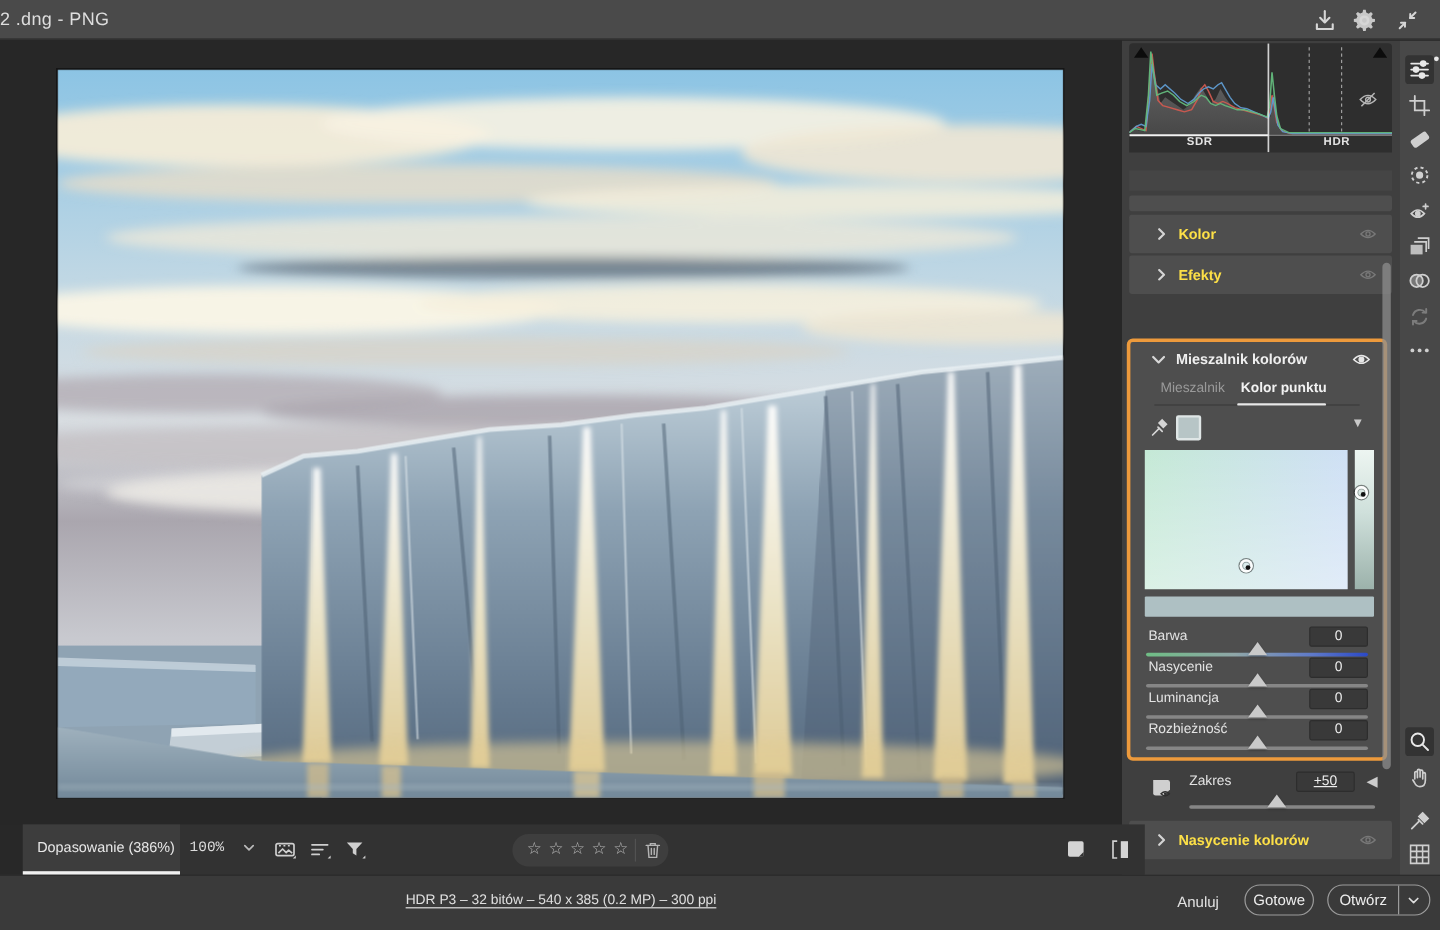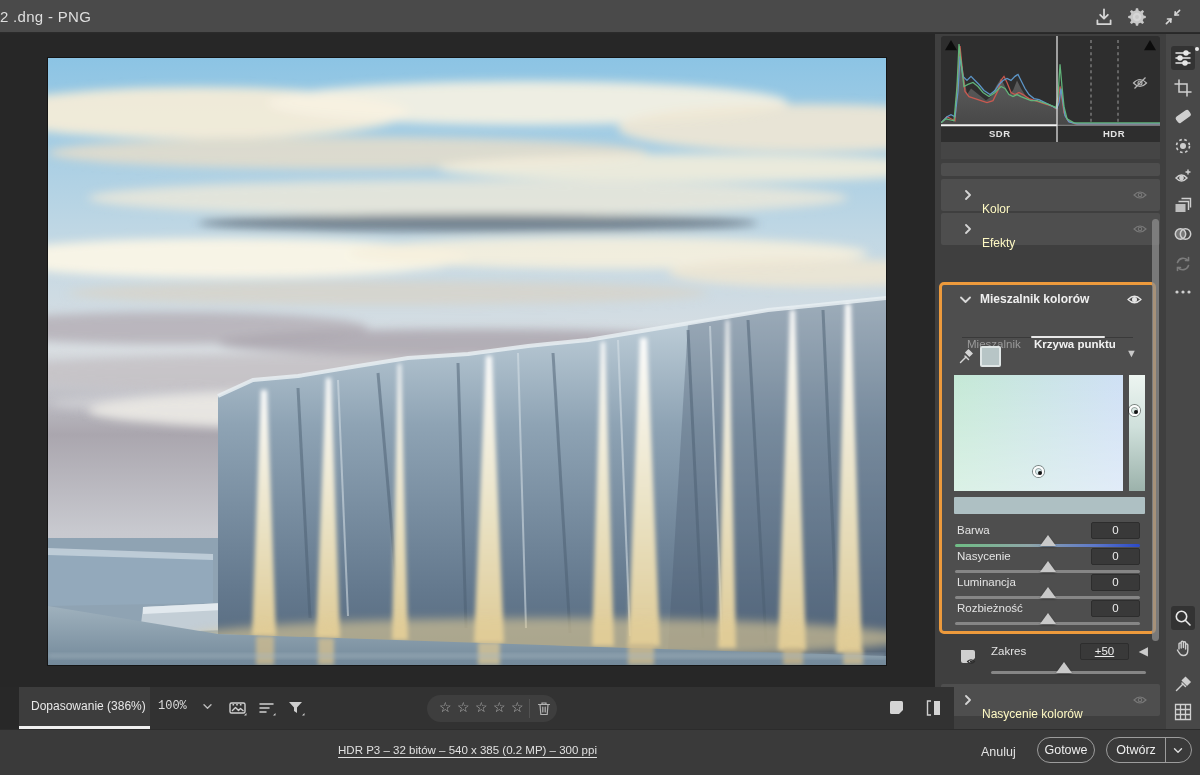--- a/index.html
+++ b/index.html
@@ -21,41 +21,41 @@
   #photo svg { display:block; width:100%; height:100%; }
 
   
   #toolstrip { position:absolute; left:1166px; top:34px; width:34px; height:741px; background:#484848; }
   .ts-ic { position:absolute; left:7px; width:20px; height:20px; color:#cfcfcf; }
   .ts-active { background:#333333; border-radius:3px; padding:2px; left:5px; width:24px; height:24px; }
   .ts-dot { position:absolute; left:29px; top:13px; width:4px; height:4px; border-radius:50%; background:#e9e9e9; }
 
   
   #panel { position:absolute; left:935px; top:34px; width:231px; height:741px; background:#3f3f3f; }
-  #histo { position:absolute; left:6px; top:2px; width:219px; height:106px; background:#2e2e2e; border-radius:3px 3px 0 0; overflow:hidden; }
+  #histo { position:absolute; left:6px; top:2px; width:219px; height:91px; background:#2e2e2e; border-radius:3px 3px 0 0; overflow:hidden; }
   .histo-label { position:absolute; bottom:3px; font-size:9.5px; font-weight:bold; color:#e3e3e3; letter-spacing:.5px; }
   #histo-eyeoff { position:absolute; right:12px; top:40px; width:16px; height:14px; color:#b5b5b5; }
   #histo-info { position:absolute; left:6px; top:108px; width:219px; height:17px; background:#454545; }
   #panel-sliver { position:absolute; left:6px; top:129px; width:219px; height:13px; background:#4e4e4e; border-radius:2px; }
 
   .section { position:absolute; left:6px; width:219px; height:32px; background:#4e4e4e;
     border-radius:2px; }
   .sec-chev { position:absolute; left:22px; top:11px; width:10px; height:10px; color:#d4d4d4; }
-  .sec-label { position:absolute; left:41px; top:23px; font-size:12px; font-weight:normal; color:#fef9c3; }
+  .sec-label { position:absolute; left:41px; top:9px; font-size:12px; font-weight:bold; color:#fde047; }
   .sec-eye { position:absolute; right:13px; top:10px; width:14px; height:12px; color:#787878; }
 
   
   #mixer { position:absolute; left:4px; top:248px; width:217px; height:352px;
     border:3px solid #ED9A3C; border-radius:5px; background:#4e4e4e; }
   #mixer-head { position:absolute; left:0; top:0; width:100%; height:30px; }
   #mixer-chev { position:absolute; left:18px; top:11px; width:11px; height:8px; color:#d8d8d8; }
   #mixer-title { position:absolute; left:38px; top:7px; font-size:12px; font-weight:bold; color:#efefef; }
   #mixer-eye { position:absolute; right:11px; top:8px; width:15px; height:13px; color:#e6e6e6; }
   #mixer-tabs { position:absolute; left:0; top:30px; width:100%; height:24px; }
-  .mix-tab { position:absolute; top:3px; font-size:11.5px;margin-top:20px; }
+  .mix-tab { position:absolute; top:3px; font-size:11.5px; }
   #tab-mixer { left:25px; color:#9a9a9a; }
   #tab-point { left:92px; color:#f2f2f2; font-weight:bold; }
   #tabs-divider { position:absolute; left:20px; right:20px; top:52px; height:1px; background:#3a3a3a; }
   #tab-underline { position:absolute; left:89px; top:51px; width:74px; height:2px; background:#e8e8e8; border-radius:1px; }
   #swatch-row { position:absolute; left:0; top:58px; width:100%; height:30px; }
   #dropper-ic { position:absolute; left:16px; top:4px; width:16px; height:18px; color:#d5d5d5; }
   #cur-swatch { position:absolute; left:38px; top:3px; width:21px; height:21px; background:#b7c5c6;
     border:2px solid #dfe6e6; border-radius:2px; }
   #swatch-dd { position:absolute; right:16px; top:4px; color:#c9c9c9; font-size:11px; }
   #picker { position:absolute; left:12px; top:90px; width:169px; height:116px;
@@ -428,21 +428,21 @@
         <span id="mixer-title">Mieszalnik kolorów</span>
         <span id="mixer-eye">
           <svg class="ic" viewBox="0 0 15 12" fill="none" stroke="currentColor" stroke-width="1.2">
               <path d="M1 6q6.5-6.5 13 0q-6.5 6.5-13 0z"></path>
               <circle cx="7.5" cy="6" r="1.9" fill="currentColor"></circle>
             </svg>
           </span>
       </div>
       <div id="mixer-tabs">
         <span class="mix-tab" id="tab-mixer">Mieszalnik</span>
-        <span class="mix-tab" id="tab-point">Krzywa punktu</span>
+        <span class="mix-tab" id="tab-point">Kolor punktu</span>
       </div>
       <div id="tabs-divider"></div>
       <div id="tab-underline"></div>
 
       <div id="swatch-row">
         <span id="dropper-ic">
           <svg class="ic" viewBox="0 0 16 18" fill="none" stroke="currentColor" stroke-width="1.4" stroke-linecap="round">
             <path d="M2.5 15.5 8 10"></path>
               <path d="M7 9l3.5 3.5"></path>
               <path d="M10.5 3 14 6.5l-2.6 2.6L7.9 5.6z" fill="currentColor"></path>

